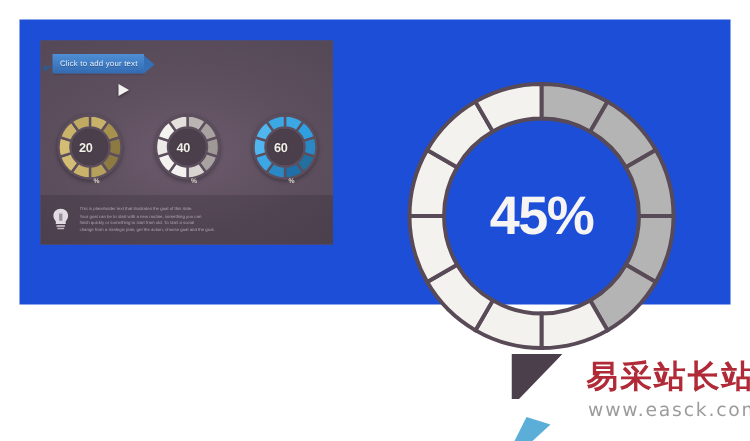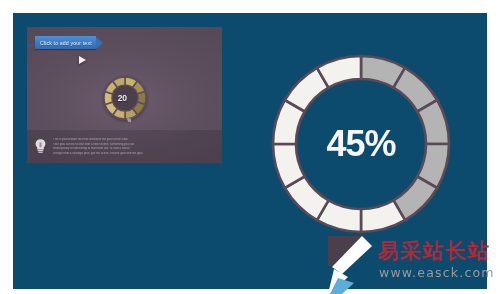--- a/index.html
+++ b/index.html
@@ -14,22 +14,22 @@
     overflow: hidden;
     font-family: "Liberation Sans", sans-serif;
   }
 
   
   #canvas {
     position: absolute;
     left: 13px;
     top: 13px;
     width: 474px;
-    height: 276px;
-    background: #0c4a6e;
+    height: 190px;
+    background: #1d4ed8;
   }
 
   
   #slide-panel {
     position: absolute;
     left: 14px;
     top: 14px;
     width: 195px;
     height: 136px;
     background: #5f5060;
@@ -199,21 +199,21 @@
   #big-value {
     font-size: 36px;
     font-weight: bold;
     color: #f7f5f3;
     letter-spacing: -1px;
   }
 
   
   #watermark {
     position: absolute;
-    left: 328px;
+    left: 341px;
     top: 236px;
     width: 159px;
     height: 58px;
   }
   #wm-swoosh {
     position: absolute;
     left: 0;
     top: 0;
     width: 48px;
     height: 58px;
@@ -276,21 +276,67 @@
             </g>
             <circle r="12" fill="#4a3f4b"></circle>
           </g>
         </svg>
         <div class="mini-center">
           <span class="mini-value">20</span>
           <span class="mini-pct">%</span>
         </div>
       </div>
 
-
+      <div class="mini-donut">
+        <svg viewBox="0 0 52 52">
+          <g transform="translate(26,26)">
+            <g stroke="#5c4e5d" stroke-width="1.6">
+              <path d="M 0 -21 A 21 21 0 0 1 12.34 -17.0 L 7.64 -10.51 A 13 13 0 0 0 0 -13 Z" fill="#b9b4b1" transform="rotate(0)"></path>
+              <path d="M 0 -21 A 21 21 0 0 1 12.34 -17.0 L 7.64 -10.51 A 13 13 0 0 0 0 -13 Z" fill="#a8a3a0" transform="rotate(36)"></path>
+              <path d="M 0 -21 A 21 21 0 0 1 12.34 -17.0 L 7.64 -10.51 A 13 13 0 0 0 0 -13 Z" fill="#9e9996" transform="rotate(72)"></path>
+              <path d="M 0 -21 A 21 21 0 0 1 12.34 -17.0 L 7.64 -10.51 A 13 13 0 0 0 0 -13 Z" fill="#a8a3a0" transform="rotate(108)"></path>
+              <path d="M 0 -21 A 21 21 0 0 1 12.34 -17.0 L 7.64 -10.51 A 13 13 0 0 0 0 -13 Z" fill="#d8d4d0" transform="rotate(144)"></path>
+              <path d="M 0 -21 A 21 21 0 0 1 12.34 -17.0 L 7.64 -10.51 A 13 13 0 0 0 0 -13 Z" fill="#f4f2ee" transform="rotate(180)"></path>
+              <path d="M 0 -21 A 21 21 0 0 1 12.34 -17.0 L 7.64 -10.51 A 13 13 0 0 0 0 -13 Z" fill="#f4f2ee" transform="rotate(216)"></path>
+              <path d="M 0 -21 A 21 21 0 0 1 12.34 -17.0 L 7.64 -10.51 A 13 13 0 0 0 0 -13 Z" fill="#ecebe7" transform="rotate(252)"></path>
+              <path d="M 0 -21 A 21 21 0 0 1 12.34 -17.0 L 7.64 -10.51 A 13 13 0 0 0 0 -13 Z" fill="#f4f2ee" transform="rotate(288)"></path>
+              <path d="M 0 -21 A 21 21 0 0 1 12.34 -17.0 L 7.64 -10.51 A 13 13 0 0 0 0 -13 Z" fill="#e4e1dd" transform="rotate(324)"></path>
+            </g>
+            <circle r="12" fill="#4a3f4b"></circle>
+          </g>
+        </svg>
+        <div class="mini-center">
+          <span class="mini-value">40</span>
+          <span class="mini-pct">%</span>
+        </div>
+      </div>
+
+      <div class="mini-donut">
+        <svg viewBox="0 0 52 52">
+          <g transform="translate(26,26)">
+            <g stroke="#5c4e5d" stroke-width="1.6">
+              <path d="M 0 -21 A 21 21 0 0 1 12.34 -17.0 L 7.64 -10.51 A 13 13 0 0 0 0 -13 Z" fill="#3ba7e4" transform="rotate(0)"></path>
+              <path d="M 0 -21 A 21 21 0 0 1 12.34 -17.0 L 7.64 -10.51 A 13 13 0 0 0 0 -13 Z" fill="#2f9fe0" transform="rotate(36)"></path>
+              <path d="M 0 -21 A 21 21 0 0 1 12.34 -17.0 L 7.64 -10.51 A 13 13 0 0 0 0 -13 Z" fill="#2a88c4" transform="rotate(72)"></path>
+              <path d="M 0 -21 A 21 21 0 0 1 12.34 -17.0 L 7.64 -10.51 A 13 13 0 0 0 0 -13 Z" fill="#22709f" transform="rotate(108)"></path>
+              <path d="M 0 -21 A 21 21 0 0 1 12.34 -17.0 L 7.64 -10.51 A 13 13 0 0 0 0 -13 Z" fill="#1f6fa8" transform="rotate(144)"></path>
+              <path d="M 0 -21 A 21 21 0 0 1 12.34 -17.0 L 7.64 -10.51 A 13 13 0 0 0 0 -13 Z" fill="#2a88c4" transform="rotate(180)"></path>
+              <path d="M 0 -21 A 21 21 0 0 1 12.34 -17.0 L 7.64 -10.51 A 13 13 0 0 0 0 -13 Z" fill="#3ba7e4" transform="rotate(216)"></path>
+              <path d="M 0 -21 A 21 21 0 0 1 12.34 -17.0 L 7.64 -10.51 A 13 13 0 0 0 0 -13 Z" fill="#4fb6ee" transform="rotate(252)"></path>
+              <path d="M 0 -21 A 21 21 0 0 1 12.34 -17.0 L 7.64 -10.51 A 13 13 0 0 0 0 -13 Z" fill="#4fb6ee" transform="rotate(288)"></path>
+              <path d="M 0 -21 A 21 21 0 0 1 12.34 -17.0 L 7.64 -10.51 A 13 13 0 0 0 0 -13 Z" fill="#3ba7e4" transform="rotate(324)"></path>
+            </g>
+            <circle r="12" fill="#4a3f4b"></circle>
+          </g>
+        </svg>
+        <div class="mini-center">
+          <span class="mini-value">60</span>
+          <span class="mini-pct">%</span>
+        </div>
+      </div>
 
     </div>
 
     <div id="caption-strip">
       <div id="caption-icon">
         <svg viewBox="0 0 15 17" width="15" height="17">
           <path d="M7.5 1.2 C4.6 1.2 2.6 3.2 2.6 5.8 C2.6 7.5 3.5 8.6 4.2 9.5 L4.2 11.4 L10.8 11.4 L10.8 9.5 C11.5 8.6 12.4 7.5 12.4 5.8 C12.4 3.2 10.4 1.2 7.5 1.2 Z" fill="#efe9ef" opacity="0.92"></path>
           <rect x="4.6" y="12.1" width="5.8" height="1.1" rx="0.4" fill="#efe9ef" opacity="0.85"></rect>
           <rect x="5.2" y="13.8" width="4.6" height="1.1" rx="0.4" fill="#efe9ef" opacity="0.7"></rect>
           <path d="M6.4 4.4 L8.6 4.4 L8.6 9.2 L6.4 9.2 Z" fill="#5f5060" opacity="0.55"></path>

